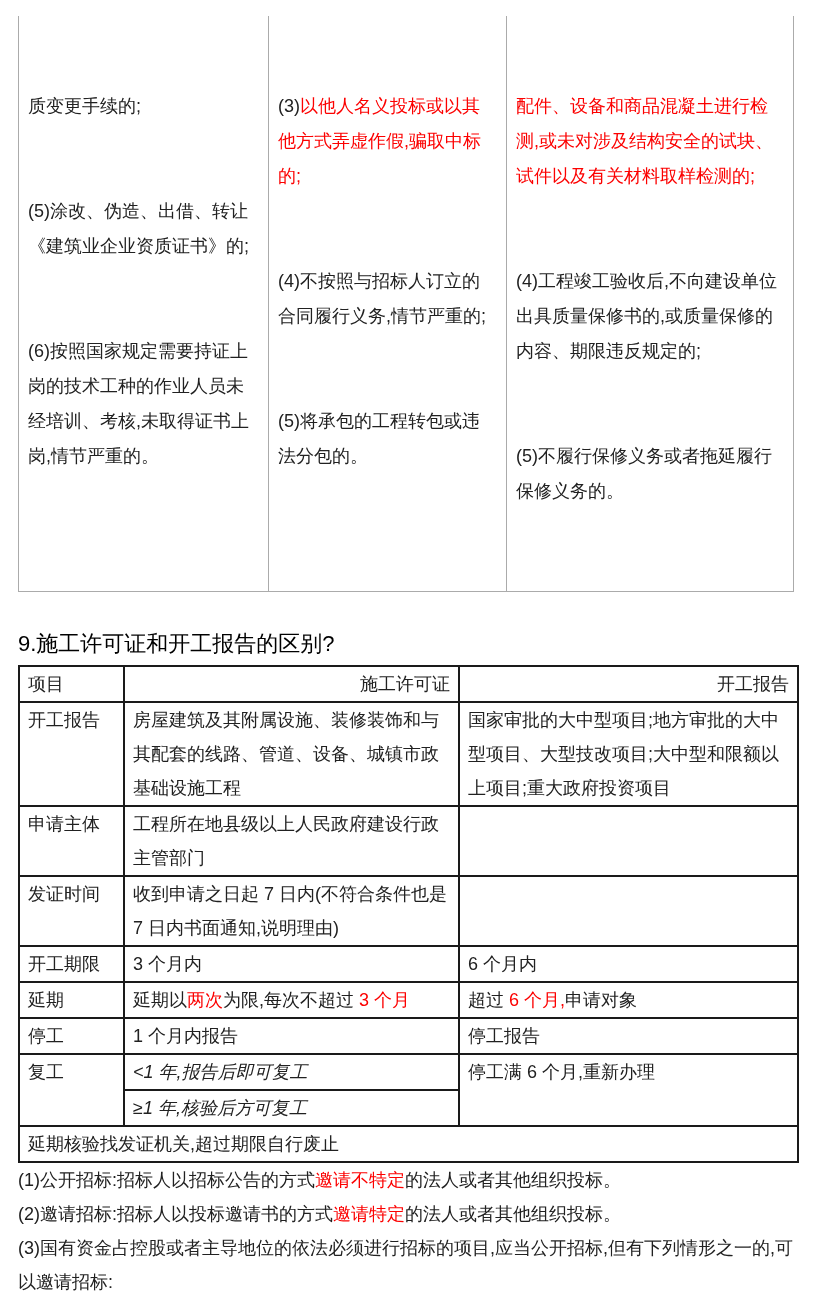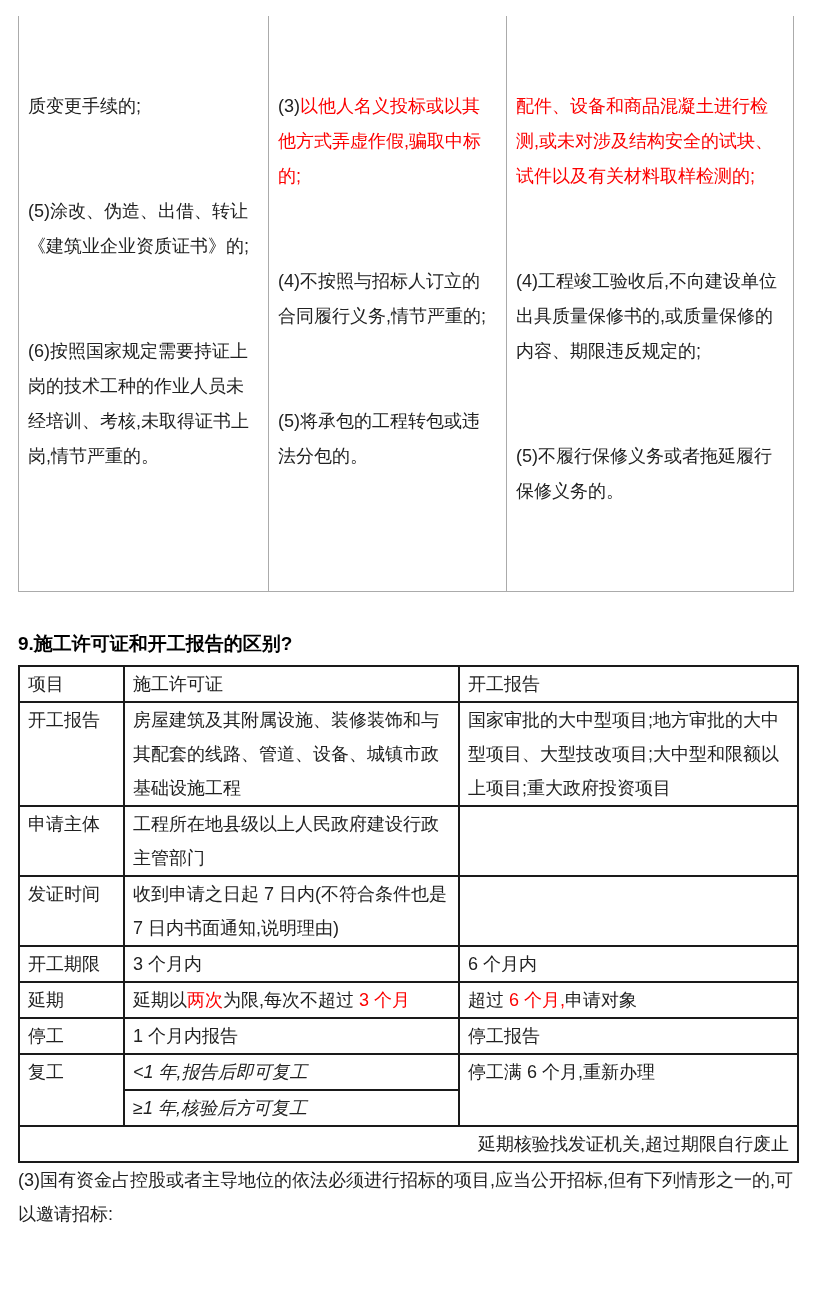--- a/index.html
+++ b/index.html
@@ -29,37 +29,37 @@
     vertical-align:top;
     padding:3px 9px 12px 9px;
     height:330px;
     line-height:35px;
     white-space:pre-wrap;
   }
   .para{white-space:pre-wrap;}
 
   
   .heading{
-    font-size:19px;font-weight:700;color:#000;
+    font-size:22px;font-weight:400;color:#000;
     line-height:24px;margin:40px 0 9px 0;
   }
   .heading.h10{margin:30px 0 10px 0;}
 
   
   .data-table{width:779px;}
   .data-table td{
     border:2px solid var(--border-dark);
     vertical-align:top;
     padding:0 8px;
     line-height:34px;
     white-space:pre-wrap;
     font-weight:400;
   }
-  .t9 .center{text-align:left;}
-  .t9 .footer-cell{text-align:right;}
+  .t9 .center{text-align:right;}
+  .t9 .footer-cell{text-align:left;}
   .t9 .sub-empty{height:34px;font-style:italic;}
 
   
   .para-block .para{line-height:34px;margin:0;}
 
   .red{color:var(--red);}
 </style>
 </head>
 <body>
 
@@ -144,17 +144,19 @@
       <tr>
         <td class="sub-empty"><span>≥1 年,核验后方可复工</span></td>
       </tr>
       <tr>
         <td colspan="3" class="footer-cell">延期核验找发证机关,超过期限自行废止</td>
       </tr>
     </tbody>
   </table>
 
   <div class="para-block">
+    <div class="para"><span>(1)公开招标:招标人以招标公告的方式</span><span class="red">邀请不特定</span><span>的法人或者其他组织投标。</span></div>
+    <div class="para"><span>(2)邀请招标:招标人以投标邀请书的方式</span><span class="red">邀请特定</span><span>的法人或者其他组织投标。</span></div>
     <div class="para"><span>(3)国有资金占控股或者主导地位的依法必须进行招标的项目,应当公开招标,但有下列情形之一的,可以邀请招标:</span></div>
 
   </div>
 
 </div>
 
 </body></html>

